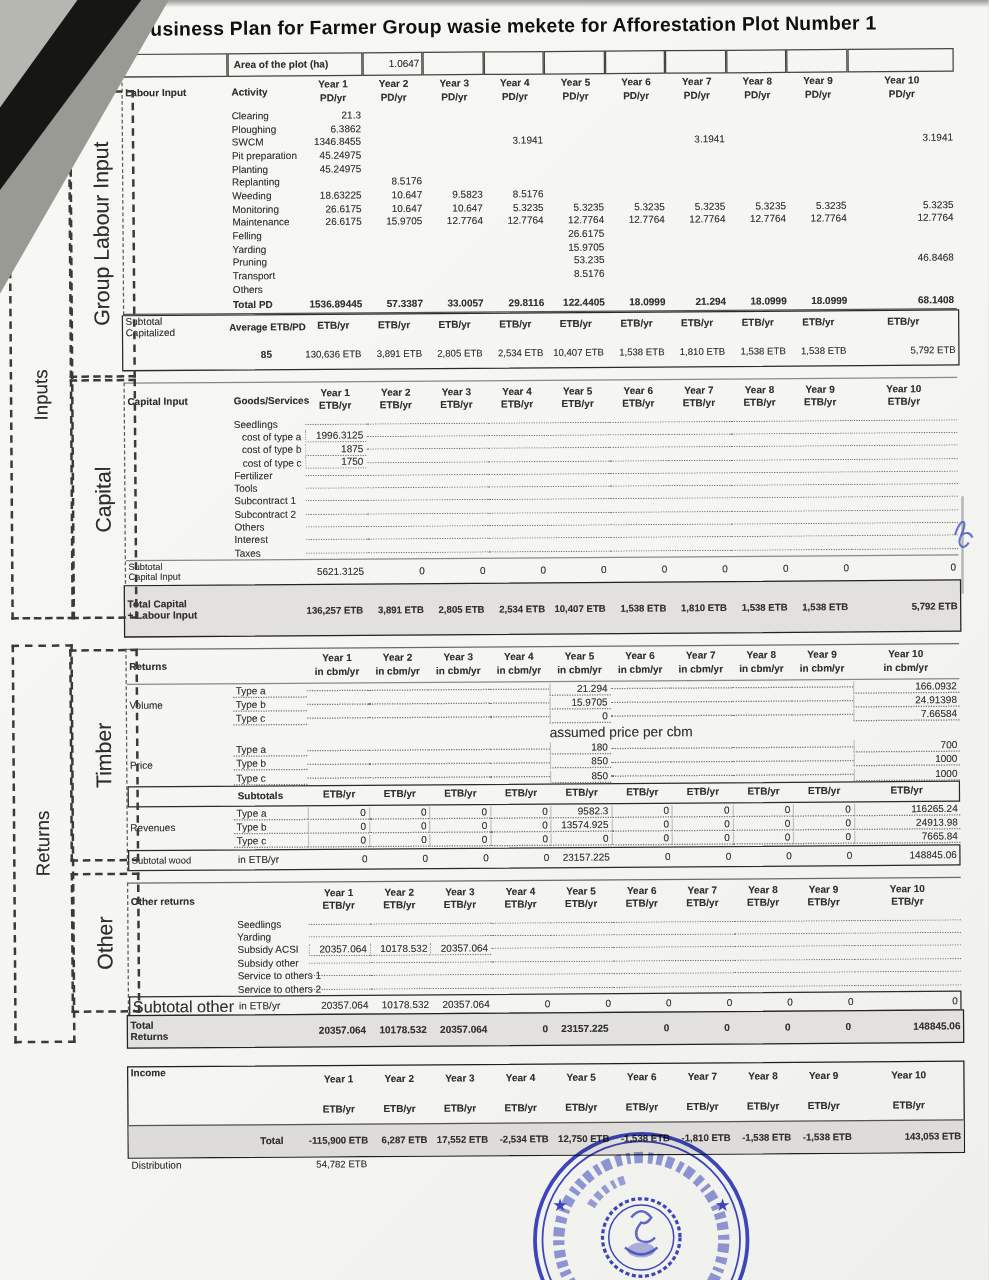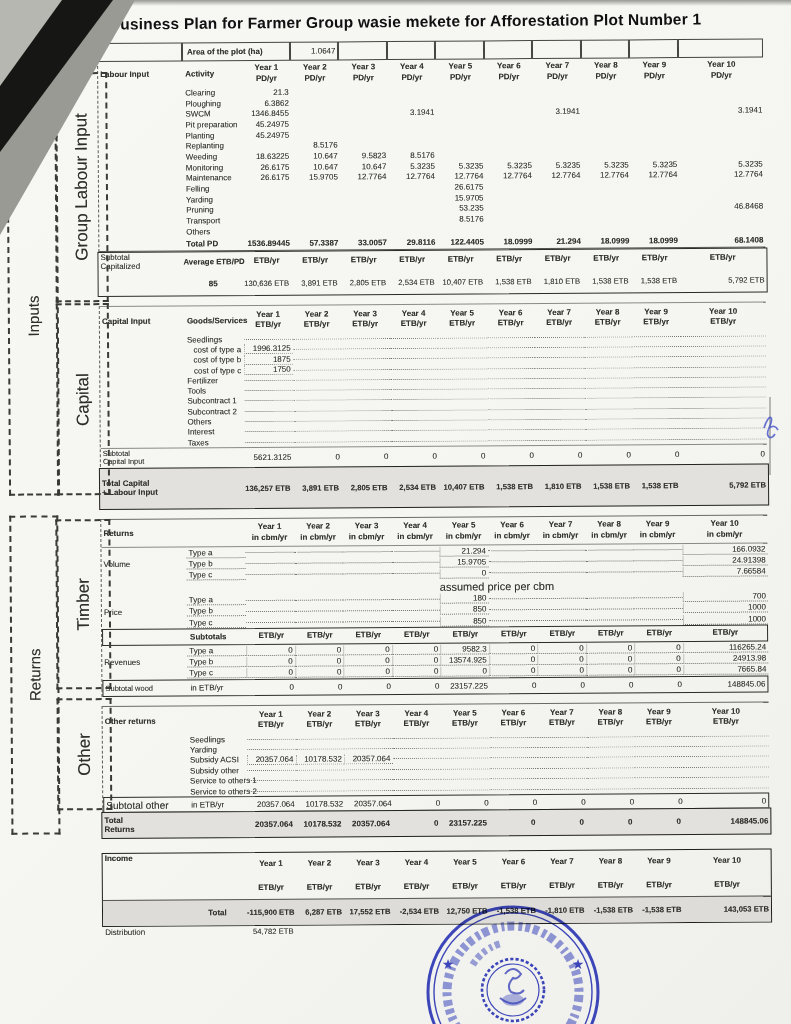--- a/index.html
+++ b/index.html
@@ -972,21 +972,21 @@
         <div class="c num du vd"></div>
         <div class="c num du vd"></div>
         <div class="c num du vd"></div>
         <div class="c num du vd"></div>
         <div class="c num du vd"></div>
         <div class="c num du vd"></div>
         <div class="c num du vd"></div>
         <div class="c num du vd"></div>
       </div>
       <div class="tgrid oth-sub">
-        <div class="c lbl" style="font-size: 10px;">Subtotal other</div>
+        <div class="c lbl" style="font-size: 13px;">Subtotal other</div>
         <div class="c lbl">in ETB/yr</div>
         <div class="c num">20357.064</div>
         <div class="c num">10178.532</div>
         <div class="c num">20357.064</div>
         <div class="c num">0</div>
         <div class="c num">0</div>
         <div class="c num">0</div>
         <div class="c num">0</div>
         <div class="c num">0</div>
         <div class="c num">0</div>

